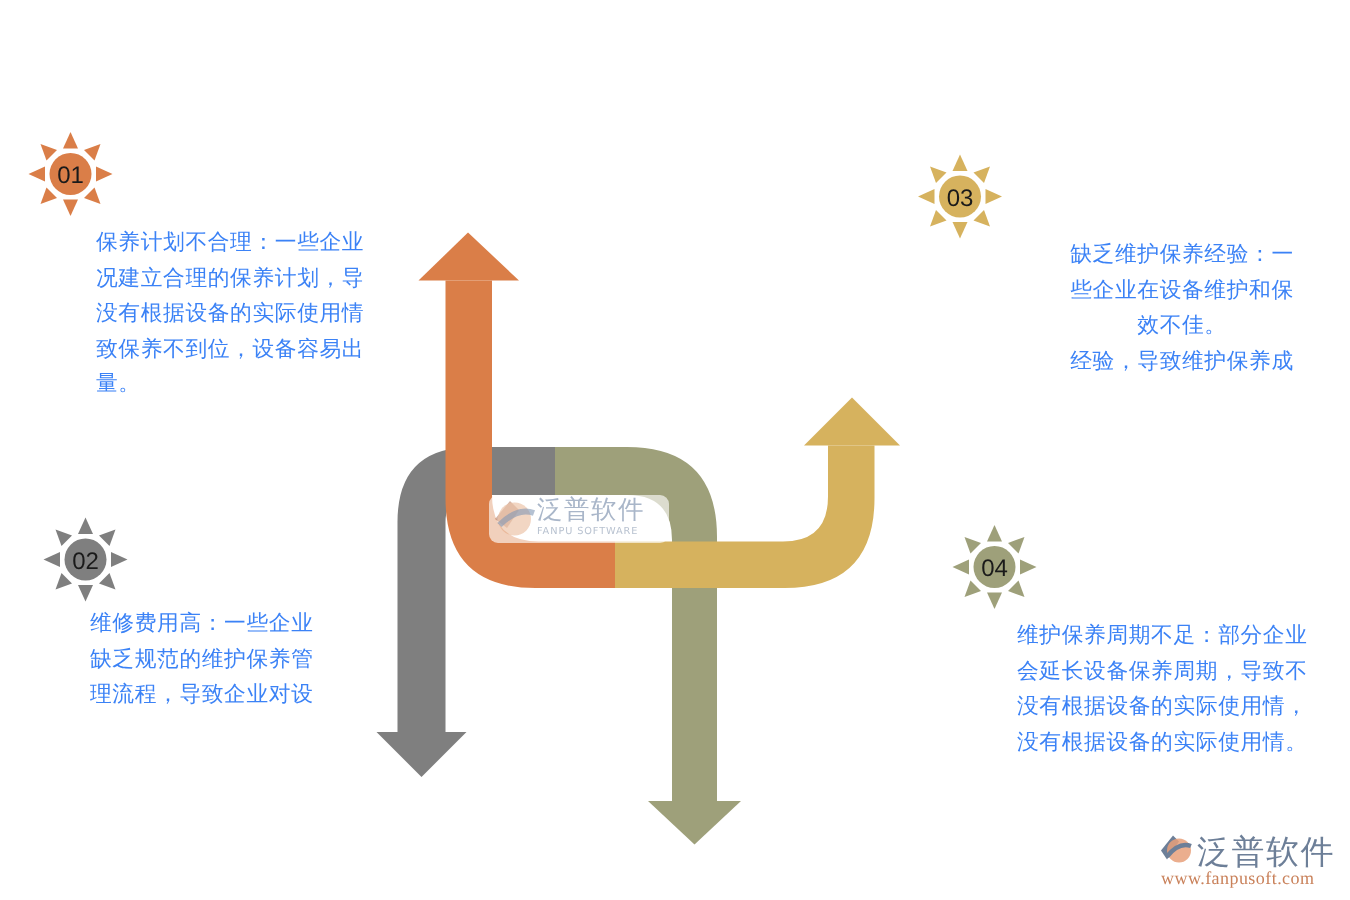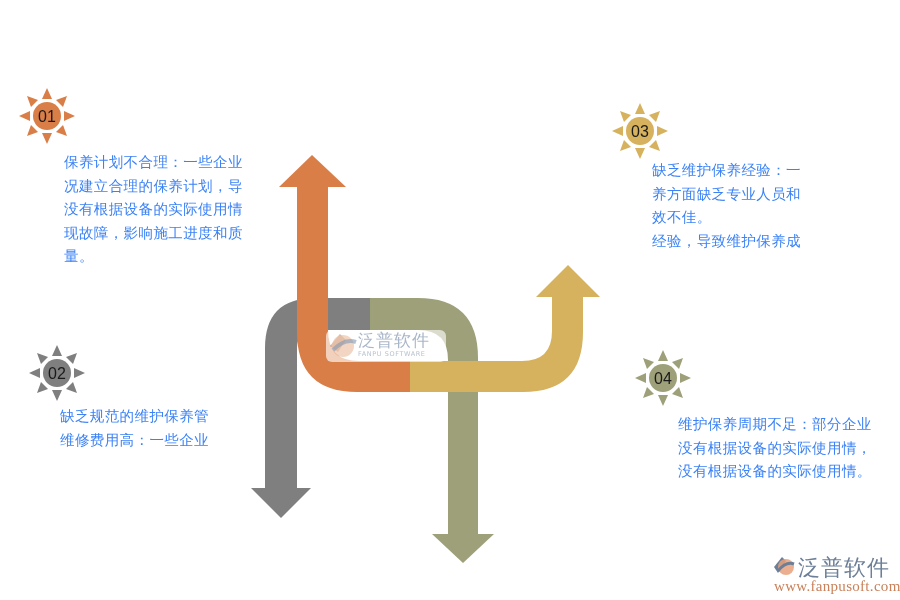--- a/index.html
+++ b/index.html
@@ -3,21 +3,21 @@
 <meta charset="utf-8">
 <style>
   html, body { margin:0; padding:0; }
   body { width:900px; height:600px; background:#ffffff; position:relative; overflow:hidden;
          font-family: "DejaVu Sans", "Liberation Sans", sans-serif; }
   .canvas { position:absolute; left:0; top:0; width:900px; height:600px; }
   .text-block { position:absolute; font-size:14.5px; line-height:23.5px; color:#3b82f6; letter-spacing:0.4px; }
   .badge-num { font-family:"Liberation Sans", sans-serif; font-size:16px; fill:#1a1a1a; }
   .logo { position:absolute; left:772px; top:553px; width:120px; height:44px; }
   .logo-cn { position:absolute; left:26px; top:0; font-size:22px; color:#6d7f98; letter-spacing:1px; font-family:"DejaVu Sans", sans-serif; }
-  .logo-url { position:absolute; left:2px; top:25px; font-size:15px; color:#c9815a; font-family:"Liberation Serif", serif; letter-spacing:0.3px; }
+  .logo-url { position:absolute; left:2px; top:25px; font-size:12px; color:#c9815a; font-family:"Liberation Serif", serif; letter-spacing:0.3px; }
 </style>
 </head>
 <body>
 
 <svg class="canvas" width="900" height="600" viewBox="0 0 900 600" xmlns="http://www.w3.org/2000/svg">
 
   <g>
     <path d="M370 298 L315 298 Q265 298 265 348 L265 488 L297 488 L297 348 Q297 330 315 330 L370 330 Z" fill="#7F7F7F"></path>
     <polygon points="251,488 311,488 281,518" fill="#7F7F7F"></polygon>
   </g>
@@ -104,38 +104,40 @@
 
 <div style="position:absolute; left:358px; top:330px; width:90px;">
   <div style="font-size:17px; color:#a9b6c9; letter-spacing:1px; line-height:20px;">泛普软件</div>
   <div style="font-size:6.5px; color:#b8c2d0; letter-spacing:0.6px; line-height:8px;">FANPU SOFTWARE</div>
 </div>
 
 <div class="text-block" style="left:64px; top:151px; width:200px;">
   <div>保养计划不合理：一些企业</div>
   <div>况建立合理的保养计划，导</div>
   <div>没有根据设备的实际使用情</div>
-  <div>现故障，影响施工进度和质</div>
+  <div>致保养不到位，设备容易出</div>
   <div>量。</div>
 </div>
 
 <div class="text-block" style="left:60px; top:405px; width:180px;">
+  <div>维修费用高：一些企业</div>
   <div>缺乏规范的维护保养管</div>
-  <div>维修费用高：一些企业</div>
+  <div>理流程，导致企业对设</div>
 </div>
 
-<div class="text-block" style="left:652px; top:159px; width:180px;">
+<div class="text-block" style="left:698px; top:159px; width:180px;text-align:center;">
   <div>缺乏维护保养经验：一</div>
-  <div>养方面缺乏专业人员和</div>
+  <div>些企业在设备维护和保</div>
   <div>效不佳。</div>
   <div>经验，导致维护保养成</div>
 </div>
 
 <div class="text-block" style="left:678px; top:413px; width:215px;">
   <div>维护保养周期不足：部分企业</div>
+  <div>会延长设备保养周期，导致不</div>
   <div>没有根据设备的实际使用情，</div>
   <div>没有根据设备的实际使用情。</div>
 </div>
 
 <div class="logo">
   <svg width="26" height="24" style="position:absolute; left:0; top:2px;" viewBox="0 0 26 24">
     <path d="M2 12 L10 2 L14 6 L6 18 Z" fill="#6d7f98"></path>
     <circle cx="14" cy="12" r="8" fill="#e8a07a" opacity="0.85"></circle>
     <path d="M6 16 Q14 6 22 9" stroke="#6d7f98" stroke-width="3" fill="none"></path>
   </svg>

